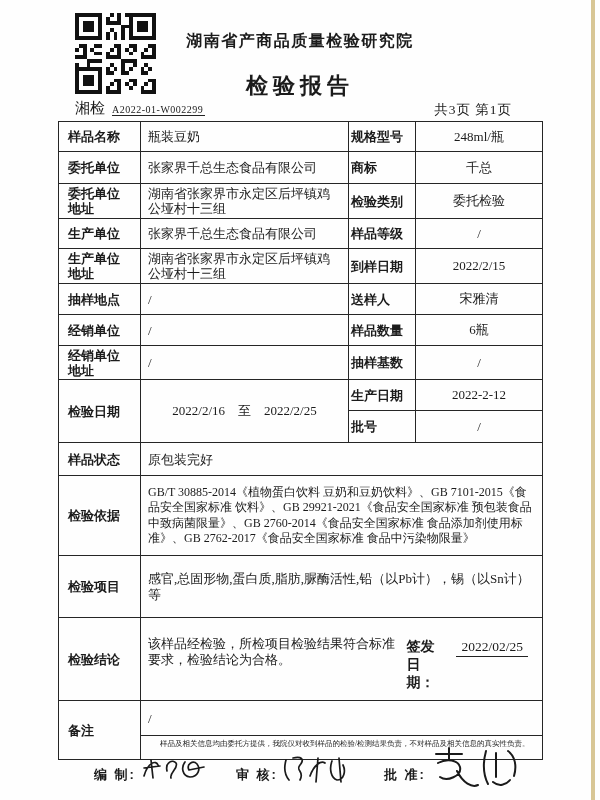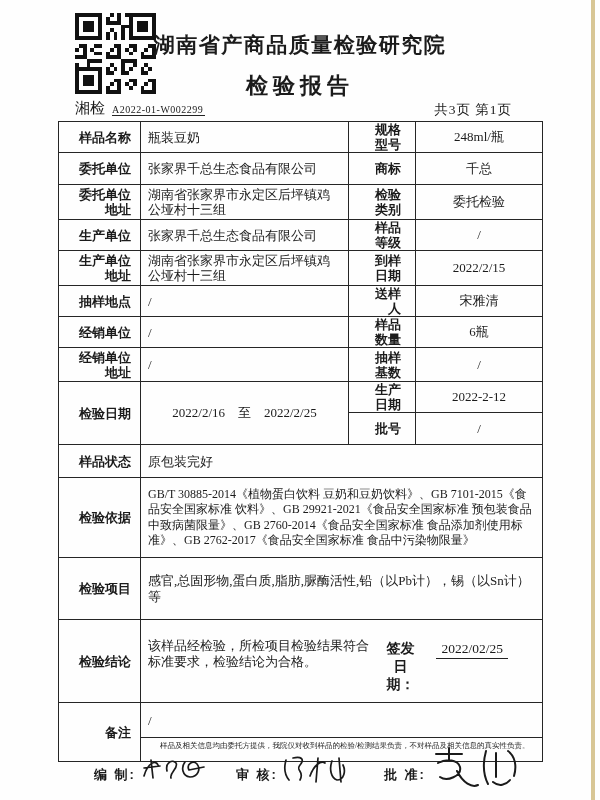--- a/index.html
+++ b/index.html
@@ -15,21 +15,21 @@
     position: absolute; left: 591px; top: 0; width: 4px; height: 800px;
     background: #d8c695;
   }
   .qr {
     position: absolute; left: 75px; top: 13px; width: 81px; height: 81px;
   }
   .inst-title {
     position: absolute; top: 31px; left: 0; width: 100%;
     text-align: center;
     font-family: "Liberation Sans", "DejaVu Sans", sans-serif;
-    font-weight: bold; font-size: 21px; letter-spacing: 1.5px;
+    font-weight: bold; font-size: 16px; letter-spacing: 1.5px;
   }
   .report-title {
     position: absolute; top: 71px; left: 0; width: 100%;
     text-align: center;
     font-family: Liberation Mono, monospace;
     font-weight: bold; font-size: 22px; letter-spacing: 5px;
   }
   .ref-line {
     position: absolute; top: 99px; left: 75px; font-size: 15px;
     white-space: nowrap;
@@ -45,41 +45,41 @@
 
   table.report {
     position: absolute; top: 121px; left: 58px; width: 484px;
     border-collapse: collapse; table-layout: fixed;
     font-size: 13px;
   }
   .report th, .report td { border: 1.5px solid #262626; vertical-align: middle; }
   .report th {
     font-family: "Liberation Sans", "DejaVu Sans", sans-serif;
     font-weight: bold; font-size: 13px; line-height: 15px;
-    text-align: right; padding: 0 9px;
-  }
-  .report th.tight { padding: 0 14px; }
+    text-align: left; padding: 0 9px;
+  }
+  .report th.tight { padding: 0 2px; }
   .report td.v { text-align: left; padding: 2px 7px; line-height: 15px; }
   .report td.c { text-align: center; padding: 2px 3px; }
   .report td.basis {
     text-align: left; padding: 4px 7px; font-size: 12px; line-height: 15.5px;
   }
   .report td.items { text-align: left; padding: 2px 7px; line-height: 16px; }
   .concl-wrap { display: flex; flex-direction: row; height: 80px; }
   .concl-text { padding: 17px 7px 0; line-height: 16px; }
   .issue-line {
     margin-top: auto; padding-bottom: 7px;
     display: flex; justify-content: flex-end; align-items: baseline;
   }
   .issue-label {
     font-family: "Liberation Sans", "DejaVu Sans", sans-serif;
-    font-weight: bold; font-size: 14px; text-align: center;
+    font-weight: bold; font-size: 14px;
   }
   .issue-value {
-    margin-left: 22px; margin-right: 34px; font-size: 13.5px;
+    margin-left: 22px; margin-right: 14px; font-size: 13.5px;
     border-bottom: 1px solid #222; padding: 0 5px 1px;
   }
   td.remark-cell { padding: 0 !important; }
   .remark-top {
     height: 26px; border-bottom: 1.5px solid #262626;
     padding: 2px 7px; line-height: 14px;
   }
   .remark-fine {
     font-size: 7.5px; line-height: 9px; padding: 3px 6px 2px; color: #222;
     white-space: nowrap; overflow: hidden; margin-left: 13px;

